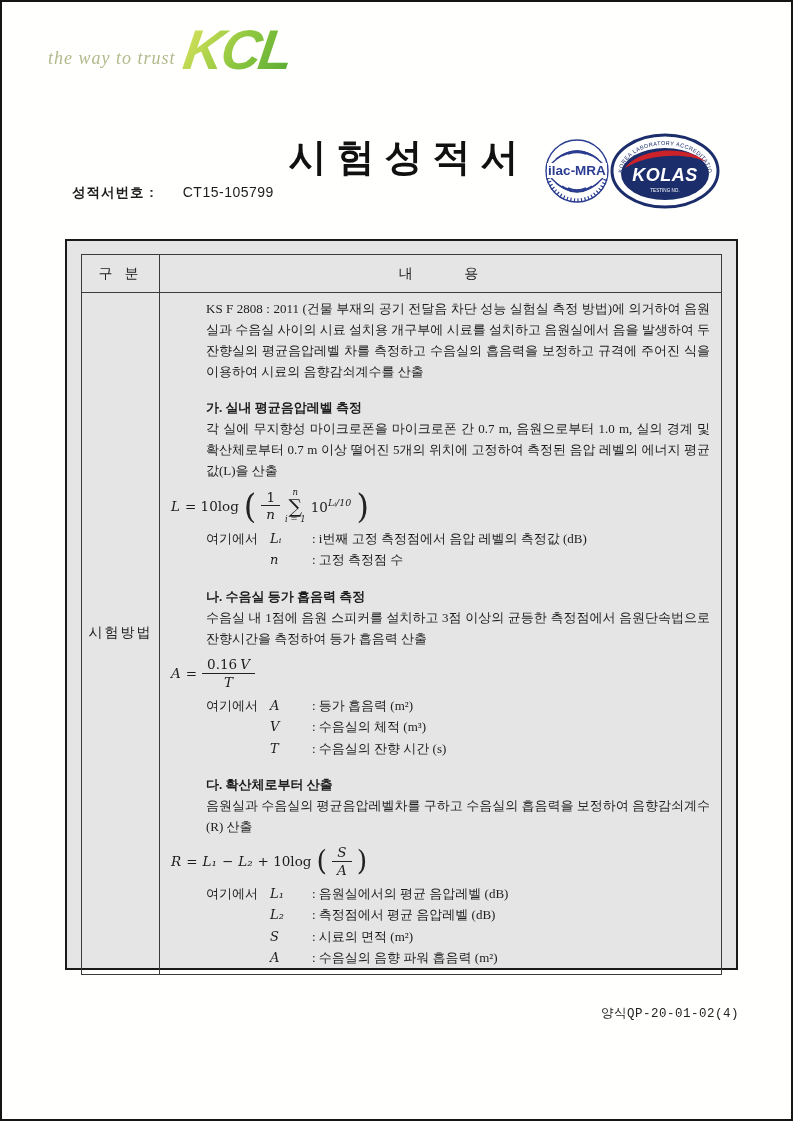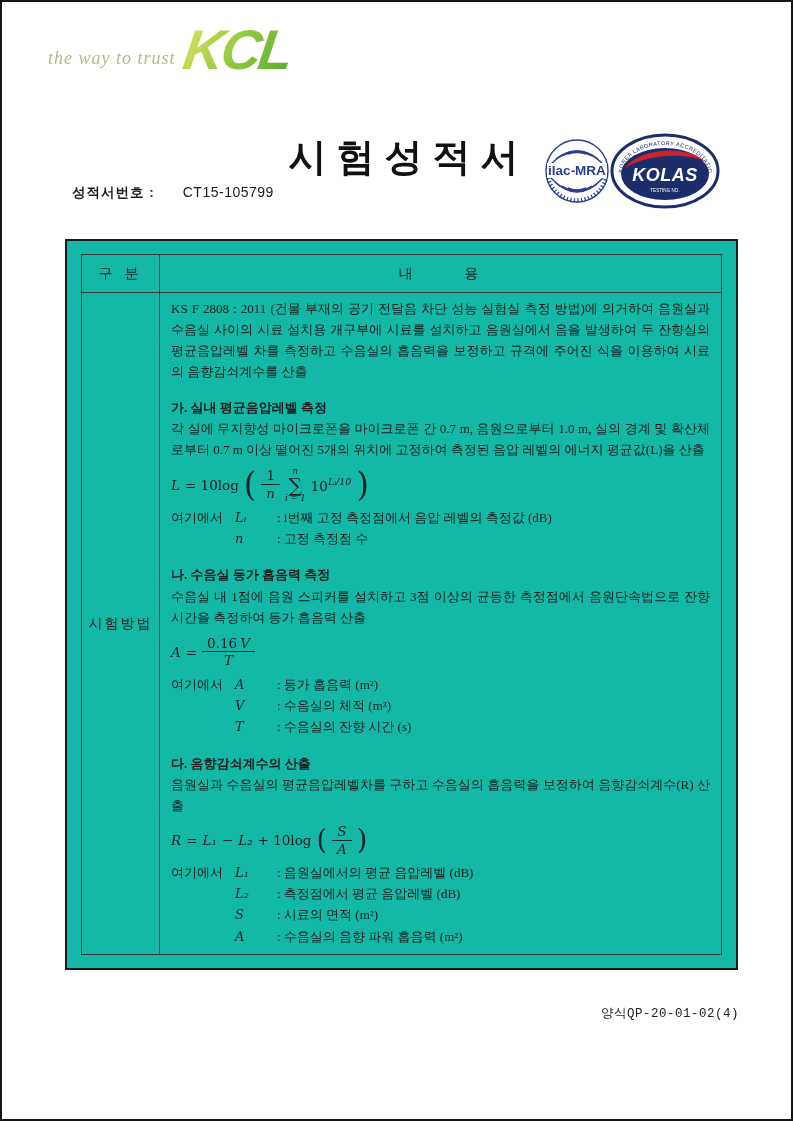--- a/index.html
+++ b/index.html
@@ -31,36 +31,36 @@
   .stamps { position: absolute; left: 540px; top: 128px; display: flex; align-items: flex-end; }
   .stamp-kolas { margin-left: -3px; margin-top: 2px; }
   
   .report-no { position: absolute; left: 70px; top: 182px; display: flex; align-items: baseline; gap: 28px;
     font-family: "Liberation Sans", "DejaVu Sans", sans-serif; }
   .report-no .label { font-size: 13.5px; font-weight: 700; letter-spacing: 1px; }
   .report-no .value { font-size: 14px; letter-spacing: 0.5px; }
   
   .main-box {
     position: absolute; left: 63px; top: 237px; width: 673px; height: 731px;
-    border: 2px solid #1a1a1a; padding: 13px 14px; background: #14b8a6;
+    border: 2px solid #1a1a1a; padding: 13px 14px; background: #e5e5e5;
   }
   table.spec { width: 100%; height: 100%; border-collapse: collapse; table-layout: fixed; }
   table.spec th, table.spec td { border: 1px solid #3a3a3a; }
   th.c1, td.row-label { width: 78px; text-align: center; }
   th {
     height: 38px; font-weight: 400; font-size: 14px;
     font-family: "Liberation Sans", "DejaVu Sans", sans-serif;
     letter-spacing: 4px; white-space: pre;
   }
   td.row-label {
     vertical-align: middle; font-size: 14px; letter-spacing: 2px;
     font-family: "Liberation Sans", "DejaVu Sans", sans-serif; color: #222;
   }
   td.content { vertical-align: top; padding: 5px 11px 6px; }
-  td.content p, .sec-heading, .where { font-size: 13px; line-height: 1.62; }
+  td.content p, .sec-heading, .where { font-size: 13px; line-height: 1.62; margin-left: 35px; }
   td.content p { text-align: justify; }
   .sec-heading { font-weight: 700; }
   .section { margin-top: 15px; }
   
   .var { font-style: italic; font-family: "DejaVu Serif", "Liberation Serif", serif; }
   .formula {
     display: flex; align-items: center; gap: 5px; margin: 7px 0 5px;
     font-family: "DejaVu Serif", "Liberation Serif", serif; font-size: 13.5px;
   }
   .frac { display: inline-flex; flex-direction: column; align-items: center; line-height: 1.25; }
@@ -213,21 +213,21 @@
                     </div>
                   <div class="where-item">
                       <span class="var wvar">T</span>
                       <span>: 수음실의 잔향 시간 (s)</span>
                     </div>
                 </div>
               </div>
             </div>
 
             <div class="section">
-              <div class="sec-heading">다. 음향감쇠계수의 산출</div>
+              <div class="sec-heading">다. 확산체로부터 산출</div>
               <p>음원실과 수음실의 평균음압레벨차를 구하고 수음실의 흡음력을 보정하여 음향감쇠계수(R) 산출</p>
               <div class="formula">
                 <span class="var">R</span>
                 <span>=</span>
                 <span class="var">L₁</span>
                 <span>−</span>
                 <span class="var">L₂</span>
                 <span>+ 10log</span>
                 <span class="bigp small">(</span>
                 <span class="frac">

